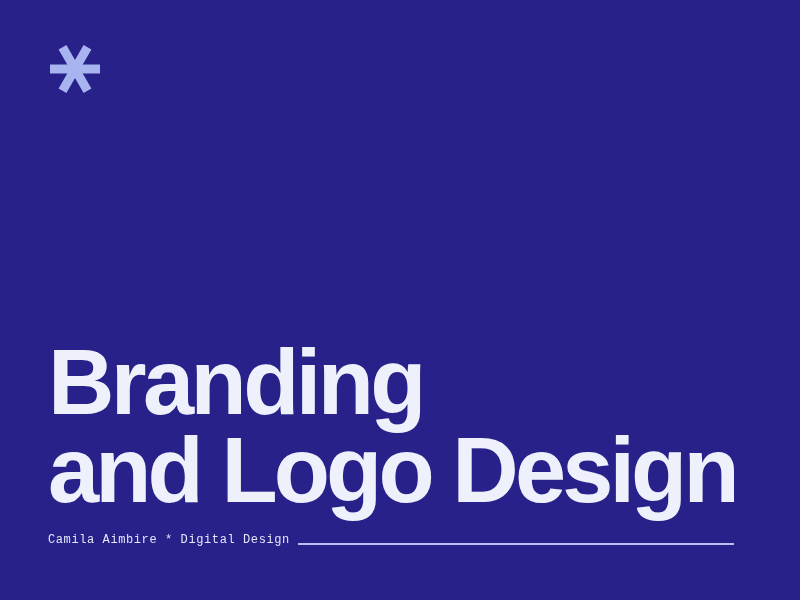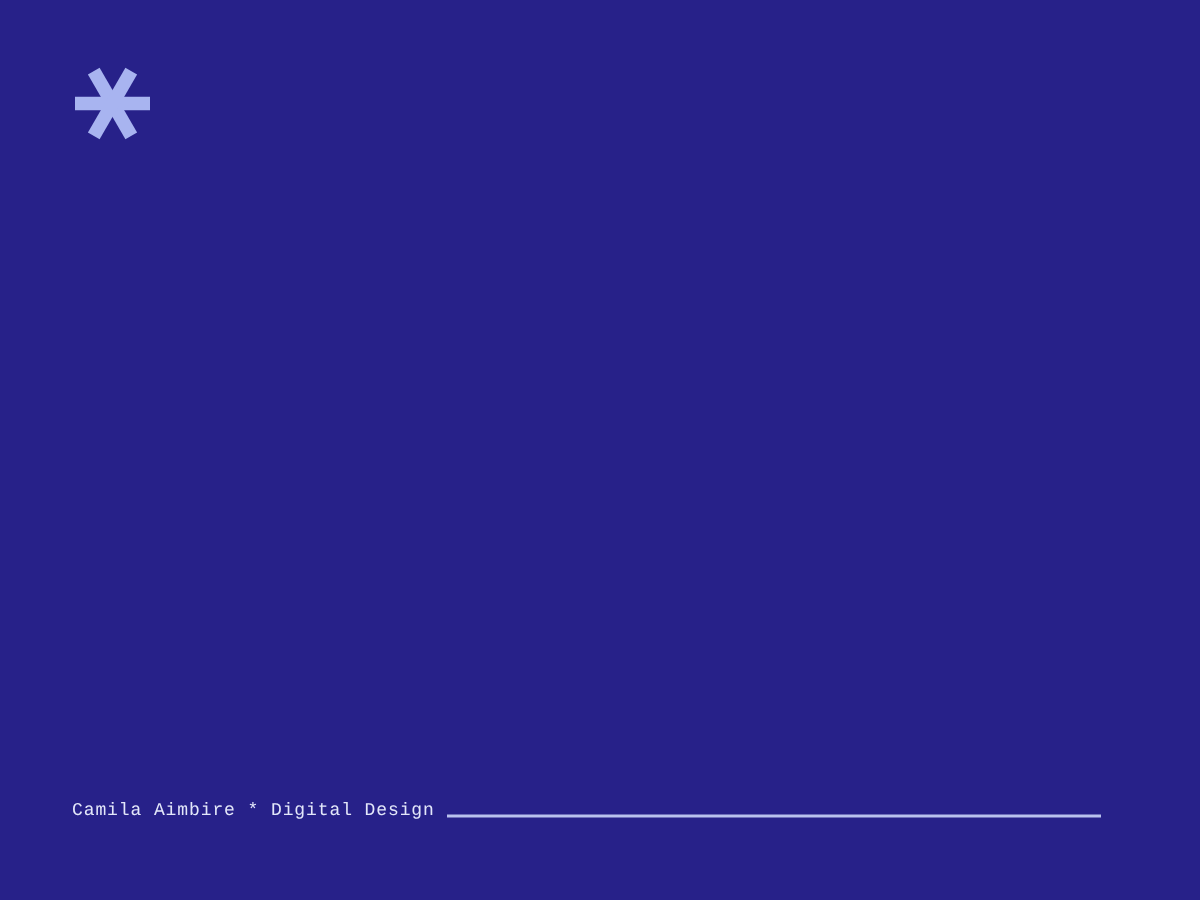--- a/index.html
+++ b/index.html
@@ -95,19 +95,23 @@
   <div class="logo-mark">
     <svg viewBox="0 0 54 54" xmlns="http://www.w3.org/2000/svg" aria-hidden="true">
       <g stroke="#A8B4F0" stroke-width="9" stroke-linecap="butt">
         <line x1="2" y1="27" x2="52" y2="27"></line>
         <line x1="14.5" y1="5.35" x2="39.5" y2="48.65"></line>
         <line x1="39.5" y1="5.35" x2="14.5" y2="48.65"></line>
       </g>
     </svg>
   </div>
 
+  <div class="headline">
+    <span class="headline-line line-1">Branding</span>
+    <span class="headline-line line-2">and Logo Design</span>
+  </div>
 
   <div class="footer">
     <span class="footer-text">Camila Aimbire * Digital Design</span>
     <span class="footer-rule"></span>
   </div>
 
 </div>
 
 </body></html>

